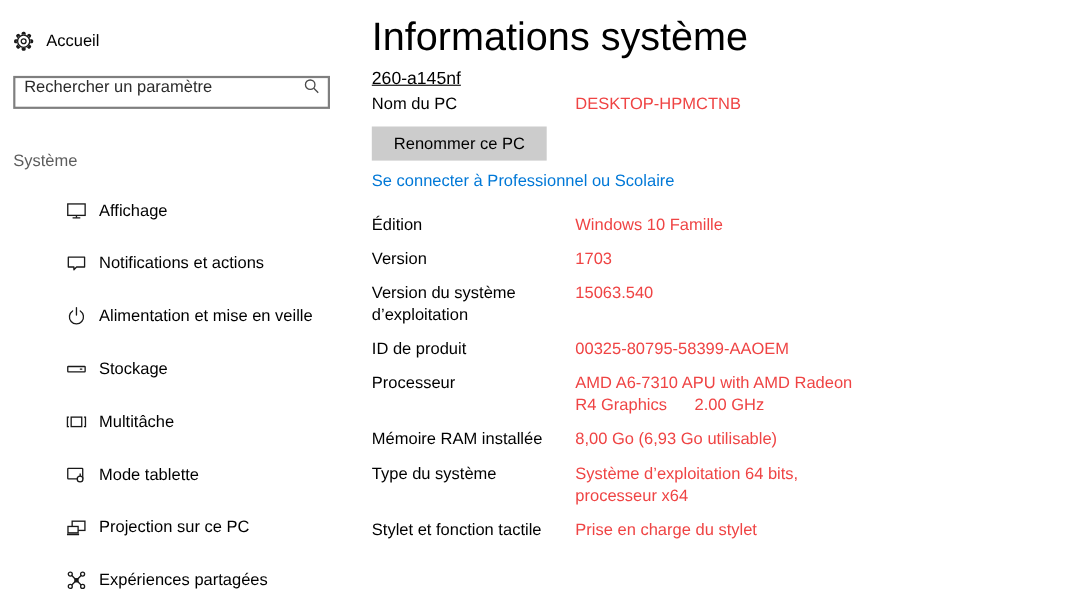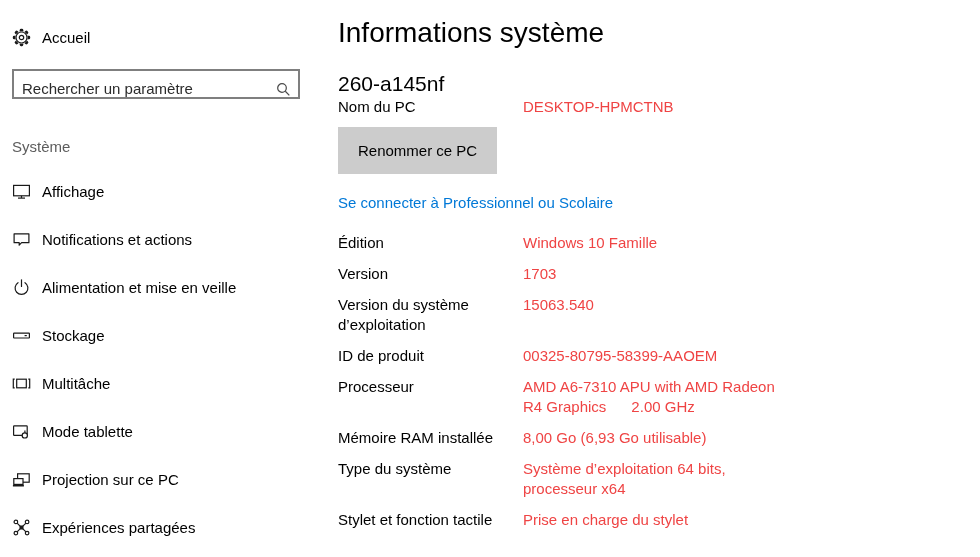--- a/index.html
+++ b/index.html
@@ -20,70 +20,70 @@
     display: flex; align-items: center; gap: 11px;
     height: 24px; cursor: default;
   }
   .home-row svg { width: 19px; height: 19px; flex: none; }
   .home-label { font-size: 15px; color: #000; }
 
   .search-box {
     position: absolute; left: 12px; top: 64px;
     width: 288px; height: 30px; box-sizing: border-box;
     border: 2px solid #7f7f7f; background: #fff;
-    display: flex; align-items: flex-end;
+    display: flex; align-items: flex-start;
   }
   .search-input {
     flex: 1; border: none; outline: none;
     font-family: "Liberation Sans", sans-serif;
     font-size: 15px; color: #1f1f1f;
     padding: 0 0 0 8px; background: transparent;
   }
   .search-input::placeholder { color: #2b2b2b; opacity: 1; }
   .search-icon-wrap { width: 30px; display: flex; justify-content: center; align-items: center; cursor: pointer; }
   .search-icon-wrap svg { width: 15px; height: 15px; }
 
   .section-label { position: absolute; left: 12px; top: 133px; font-size: 15px; color: #5d5d5d; }
 
-  .nav { position: absolute; left: 0; top: 162px; width: 318px; }
+  .nav { position: absolute; left: 0; top: 162px; width: 318px; padding-left: 48px; }
   .nav-item {
     height: 48px; display: flex; align-items: center;
     padding-left: 12px; gap: 11px; cursor: pointer;
   }
   .nav-item svg { width: 19px; height: 19px; flex: none; }
   .nav-label { font-size: 15px; color: #000; }
 
   
   .main { position: absolute; left: 338px; top: 0; width: 620px; }
 
   .page-title {
     margin: 15px 0 0 0;
-    font-size: 28px; line-height: 36px;
+    font-size: 36px; line-height: 36px;
     font-weight: 300; color: #000;
   }
-  .device-model { margin: 20px 0 0 0; font-size: 21px; line-height: 25px; font-weight: 400; }
+  .device-model { margin: 8px 0 0 0; font-size: 16px; line-height: 25px; font-weight: 400; text-decoration: underline; }
 
   .info-row { display: flex; }
   .info-label { width: 185px; flex: none; font-size: 15px; line-height: 20px; color: #000; }
   .info-value { width: 252px; font-size: 15px; line-height: 20px; color: #ef4444; white-space: pre-wrap; }
 
   .row-pcname { margin-top: 1px; }
 
   .rename-button {
     display: block; margin-top: 10px;
-    height: 47px; min-width: 146px; padding: 0 20px;
+    height: 31px; min-width: 146px; padding: 0 20px;
     background: #cccccc; border: none;
     font-family: "Liberation Sans", sans-serif;
     font-size: 15px; color: #000; cursor: pointer;
   }
 
   .row-org { margin-top: 30px; }
 
   .work-link {
-    display: inline-block; margin-top: 19px;
+    display: inline-block; margin-top: 9px;
     font-size: 15px; line-height: 20px;
     color: #0078d7; text-decoration: none; cursor: pointer;
   }
 
   .row-edition { margin-top: 20px; }
   .info-row + .info-row.stacked { margin-top: 11px; }
 </style>
 </head>
 <body>
 

